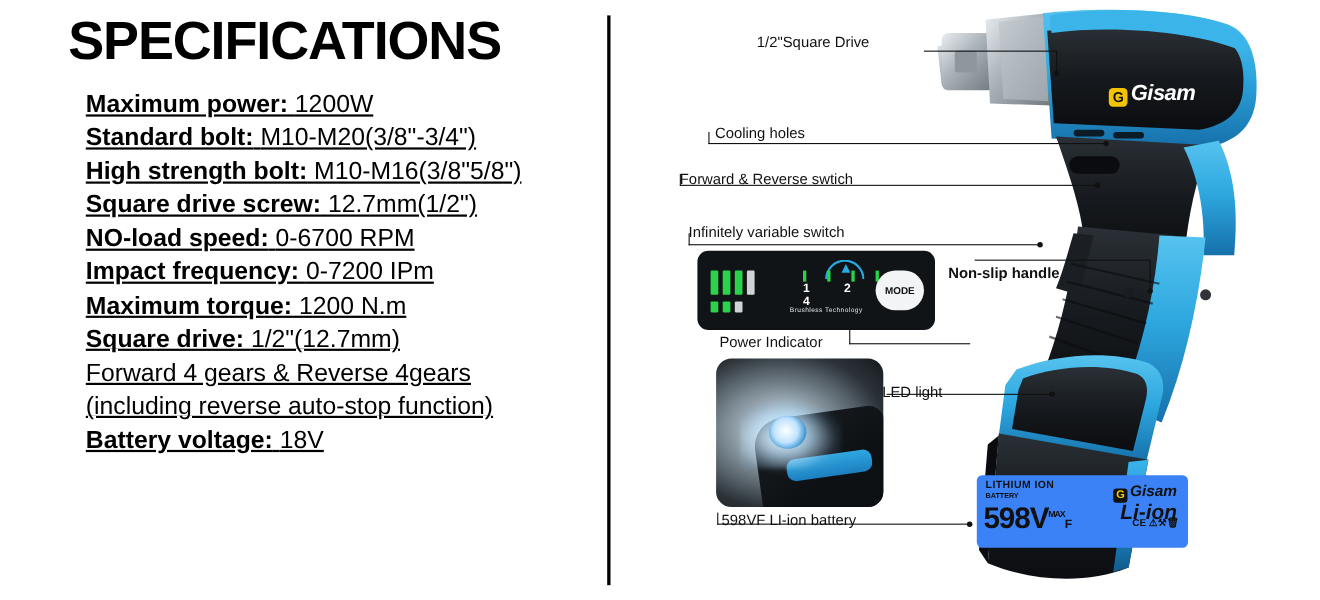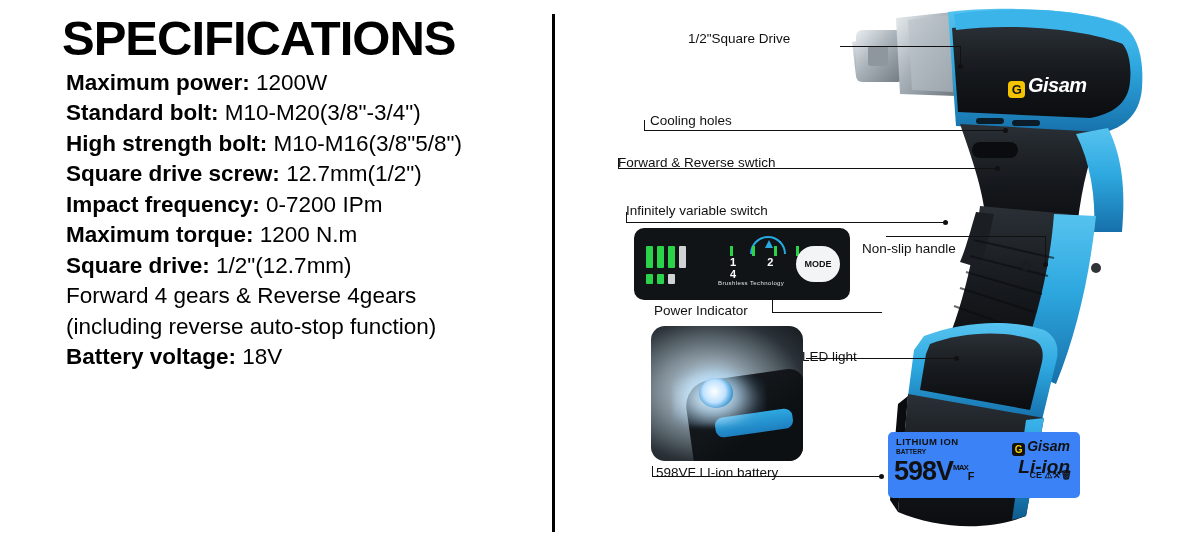--- a/index.html
+++ b/index.html
@@ -15,21 +15,21 @@
 
   
   .spec-panel {
     position:absolute; left:0; top:0; width:552px; height:545px;
     padding:14px 0 0 62px;
   }
   .spec-title {
     font-size:49px; font-weight:700; letter-spacing:-1px;
     line-height:1.02; color:#000; margin:0 0 2px 0; white-space:nowrap;
   }
-  .spec-list { list-style:none; margin:4px; padding:0; }
+  .spec-list { list-style:none; margin:16px; padding:0;text-decoration:underline; }
   .spec-row {
     font-size:22.5px; line-height:1.355; color:#000; white-space:nowrap;
   }
   .spec-row .k { font-weight:700; }
   .spec-row .v { font-weight:400; }
   .spec-row.plain { font-weight:400; }
 
   .divider {
     position:absolute; left:552px; top:14px; width:3px; height:518px;
     background:#000;
@@ -169,20 +169,21 @@
 
 <div class="page">
 
   <section class="spec-panel">
     <h1 class="spec-title">SPECIFICATIONS</h1>
     <ul class="spec-list">
       <li class="spec-row"><span class="k">Maximum power:</span> <span class="v">1200W</span></li>
       <li class="spec-row"><span class="k">Standard bolt:</span> <span class="v">M10-M20(3/8"-3/4")</span></li>
       <li class="spec-row"><span class="k">High strength bolt:</span> <span class="v">M10-M16(3/8"5/8")</span></li>
       <li class="spec-row"><span class="k">Square drive screw:</span> <span class="v">12.7mm(1/2")</span></li>
+      <li class="spec-row"><span class="k">NO-load speed:</span> <span class="v">0-6700 RPM</span></li>
       <li class="spec-row"><span class="k">Impact frequency:</span> <span class="v">0-7200 IPm</span></li>
       <li class="spec-row"><span class="k">Maximum torque:</span> <span class="v">1200 N.m</span></li>
       <li class="spec-row"><span class="k">Square drive:</span> <span class="v">1/2"(12.7mm)</span></li>
       <li class="spec-row plain"><span class="v">Forward 4 gears &amp; Reverse 4gears</span></li>
       <li class="spec-row plain"><span class="v">(including reverse auto-stop function)</span></li>
       <li class="spec-row"><span class="k">Battery voltage:</span> <span class="v">18V</span></li>
     </ul>
   </section>
 
   <div class="divider"></div>
@@ -340,19 +341,19 @@
     <div class="dot" style="left:398px; top:356px;"></div>
 
     <div class="lead" style="left:96px; top:476px; width:230px;"></div>
     <div class="lead v" style="left:96px; top:466px; height:11px; width:1px;"></div>
     <div class="dot" style="left:323px; top:474px;"></div>
 
     <div class="callout" style="left:132px; top:32px;">1/2"Square Drive</div>
     <div class="callout" style="left:94px; top:114px;">Cooling holes</div>
     <div class="callout" style="left:62px; top:156px;">Forward &amp; Reverse swtich</div>
     <div class="callout" style="left:70px; top:204px;">Infinitely variable switch</div>
-    <div class="callout" style="left:306px; top:242px;">Non-slip handle</div>
+    <div class="callout" style="left:306px; top:242px;font-weight:bold;">Non-slip handle</div>
     <div class="callout" style="left:98px; top:304px;">Power Indicator</div>
     <div class="callout" style="left:246px; top:350px;">LED light</div>
     <div class="callout" style="left:100px; top:466px;">598VF LI-ion battery</div>
 
   </section>
 </div>
 
 </body></html>

